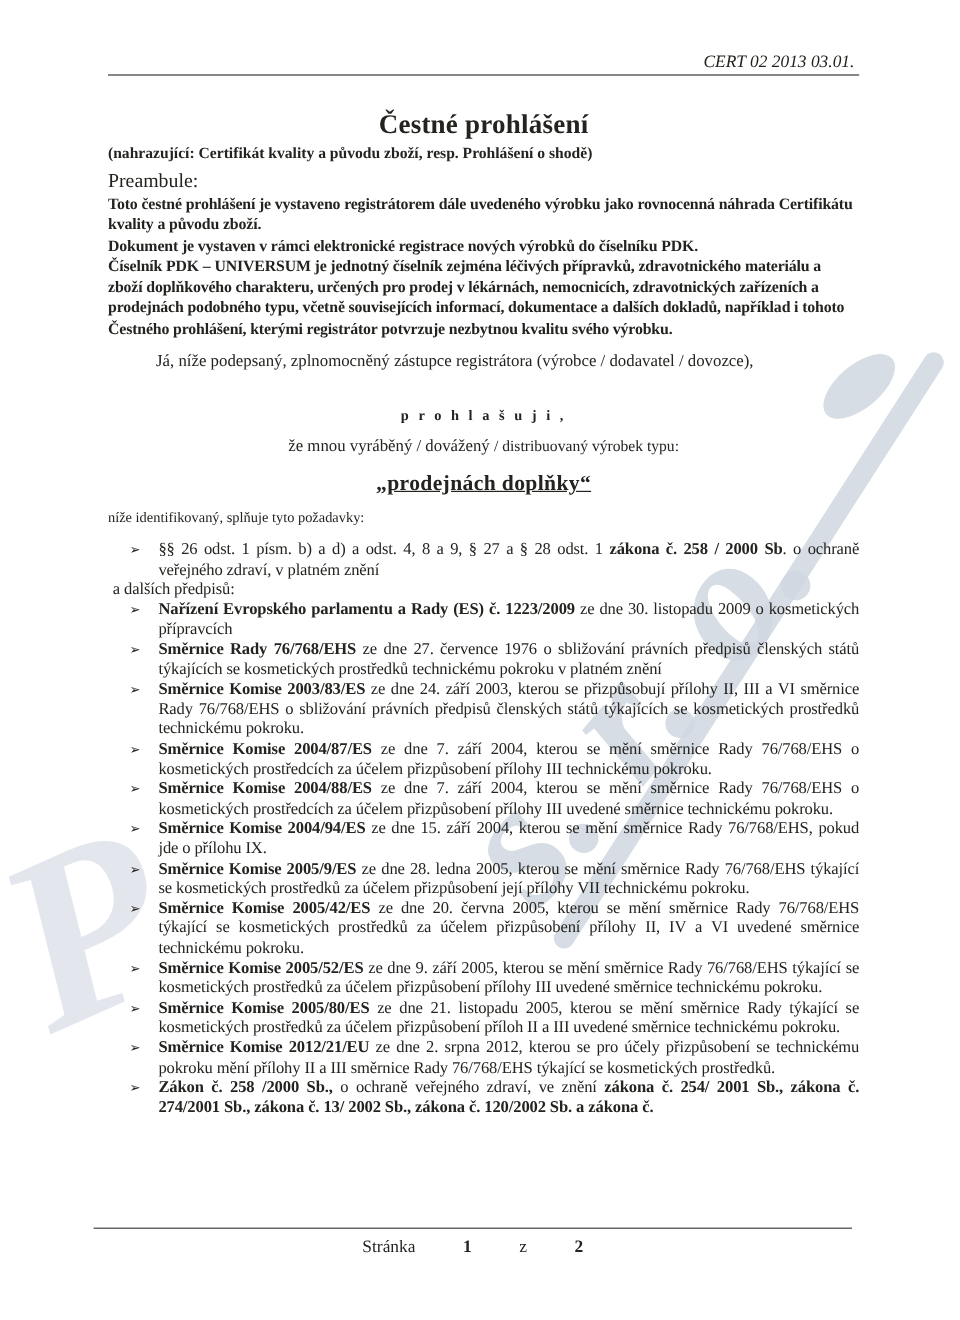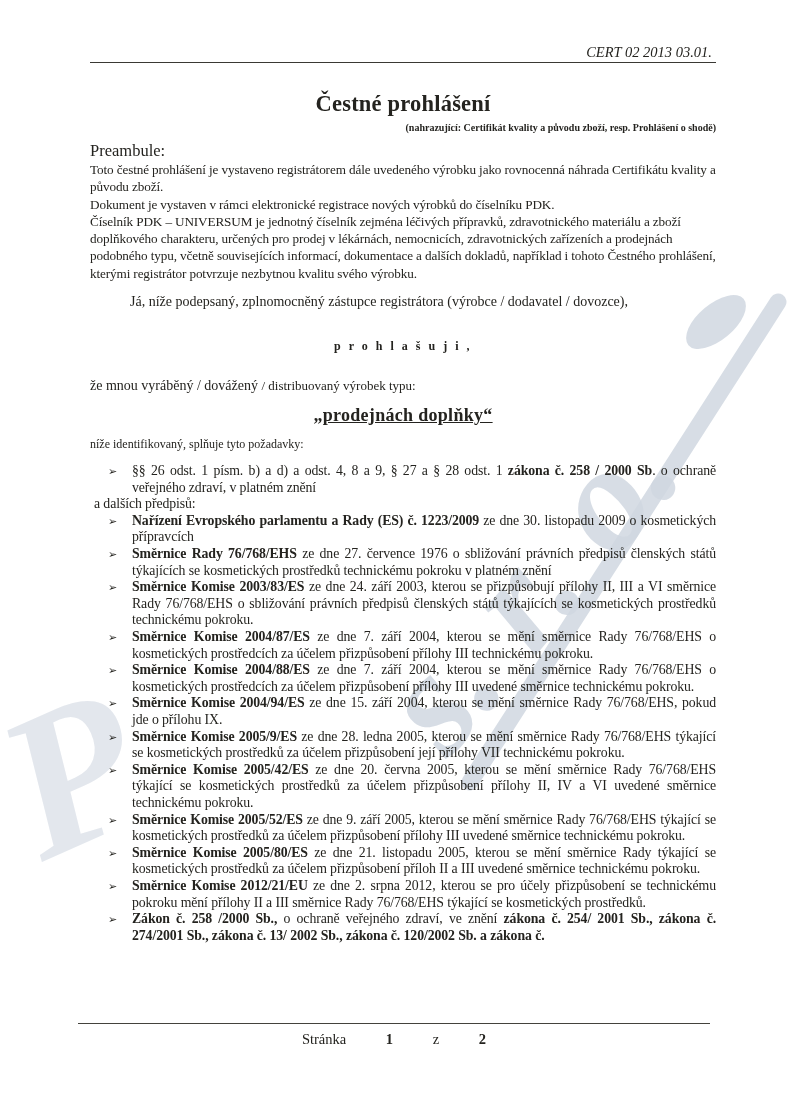--- a/index.html
+++ b/index.html
@@ -7,26 +7,26 @@
     position:relative;width:800px;height:1100px;background:#ffffff;overflow:hidden;
     font-family:"Liberation Serif","DejaVu Serif",serif;color:#24231f;
   }
   .watermark{position:absolute;left:0;top:0;width:800px;height:1100px;z-index:0;pointer-events:none;}
   .content{position:relative;z-index:1;padding:0 84px 0 90px;}
   .doc-header{
     margin-top:44px;width:626px;text-align:right;font-style:italic;font-size:14.5px;
     line-height:17px;border-bottom:1.6px solid #3a3934;padding-bottom:1px;padding-right:4px;box-sizing:border-box;
   }
   .title{margin-top:28px;text-align:center;font-size:22.5px;font-weight:bold;letter-spacing:.2px;line-height:25px;}
-  .subtitle{margin-top:3px;text-align:right;font-size:10px;font-weight:bold;line-height:18px;}
+  .subtitle{margin-top:3px;text-align:left;font-size:13px;font-weight:bold;line-height:18px;}
   .preamble-heading{margin-top:4px;font-size:16.5px;font-weight:normal;line-height:20px;}
-  .preamble p{margin:0;font-size:13.2px;font-weight:normal;line-height:17.3px;letter-spacing:-.12px;}
+  .preamble p{margin:0;font-size:13.2px;font-weight:bold;line-height:17.3px;letter-spacing:-.12px;}
   .intro{margin-top:11px;font-size:14px;line-height:18px;text-indent:40px;}
   .verb{margin-top:26px;text-align:center;font-size:12px;font-weight:bold;letter-spacing:2.5px;line-height:18px;}
-  .product-line{margin-top:22px;font-size:14px;line-height:18px;}
+  .product-line{margin-top:8px;font-size:14px;line-height:18px;text-align:center;}
   .product-line .small{font-size:13px;}
   .product-type{margin-top:9px;text-align:center;font-size:18px;font-weight:bold;text-decoration:underline;letter-spacing:.3px;line-height:22px;}
   .req{margin-top:9px;font-size:12px;line-height:18px;}
   .legal-list{margin-top:10px;font-size:13.8px;line-height:16.6px;text-align:justify;letter-spacing:-.1px;}
   .li{position:relative;padding-left:42px;}
   .li .marker{
     position:absolute;left:18px;top:1px;font-family:"DejaVu Sans","Liberation Sans",sans-serif;
     font-size:11px;line-height:16.6px;
   }
   .li.plain{padding-left:4px;text-align:left;}

